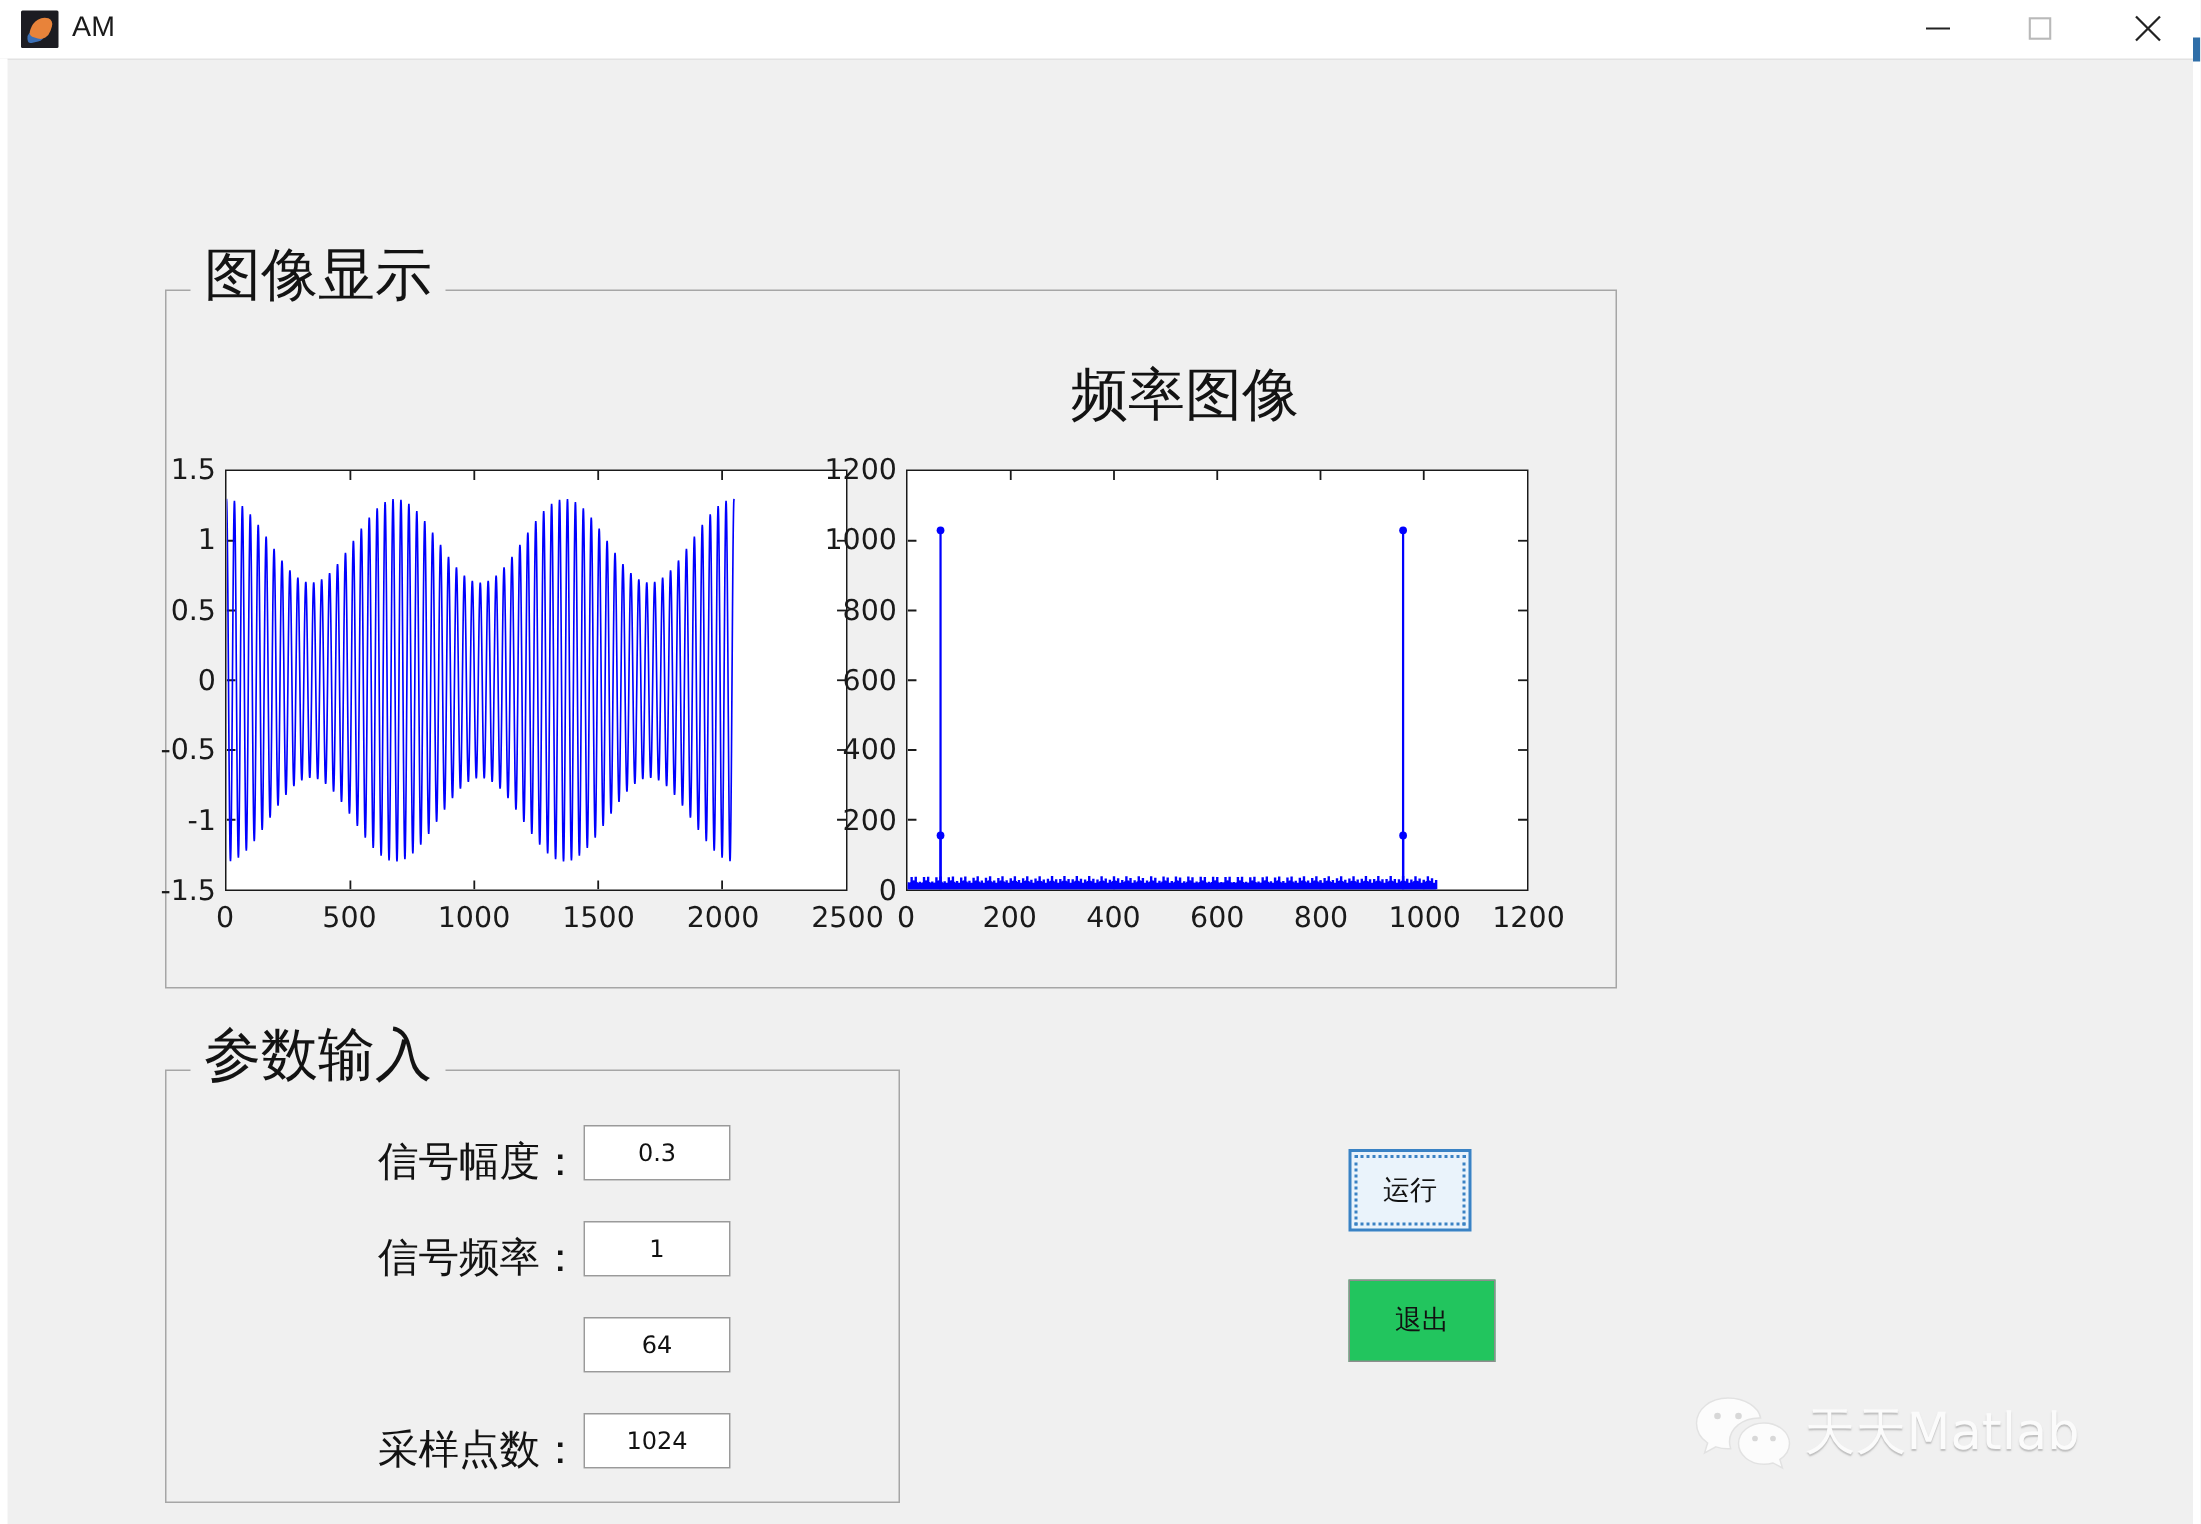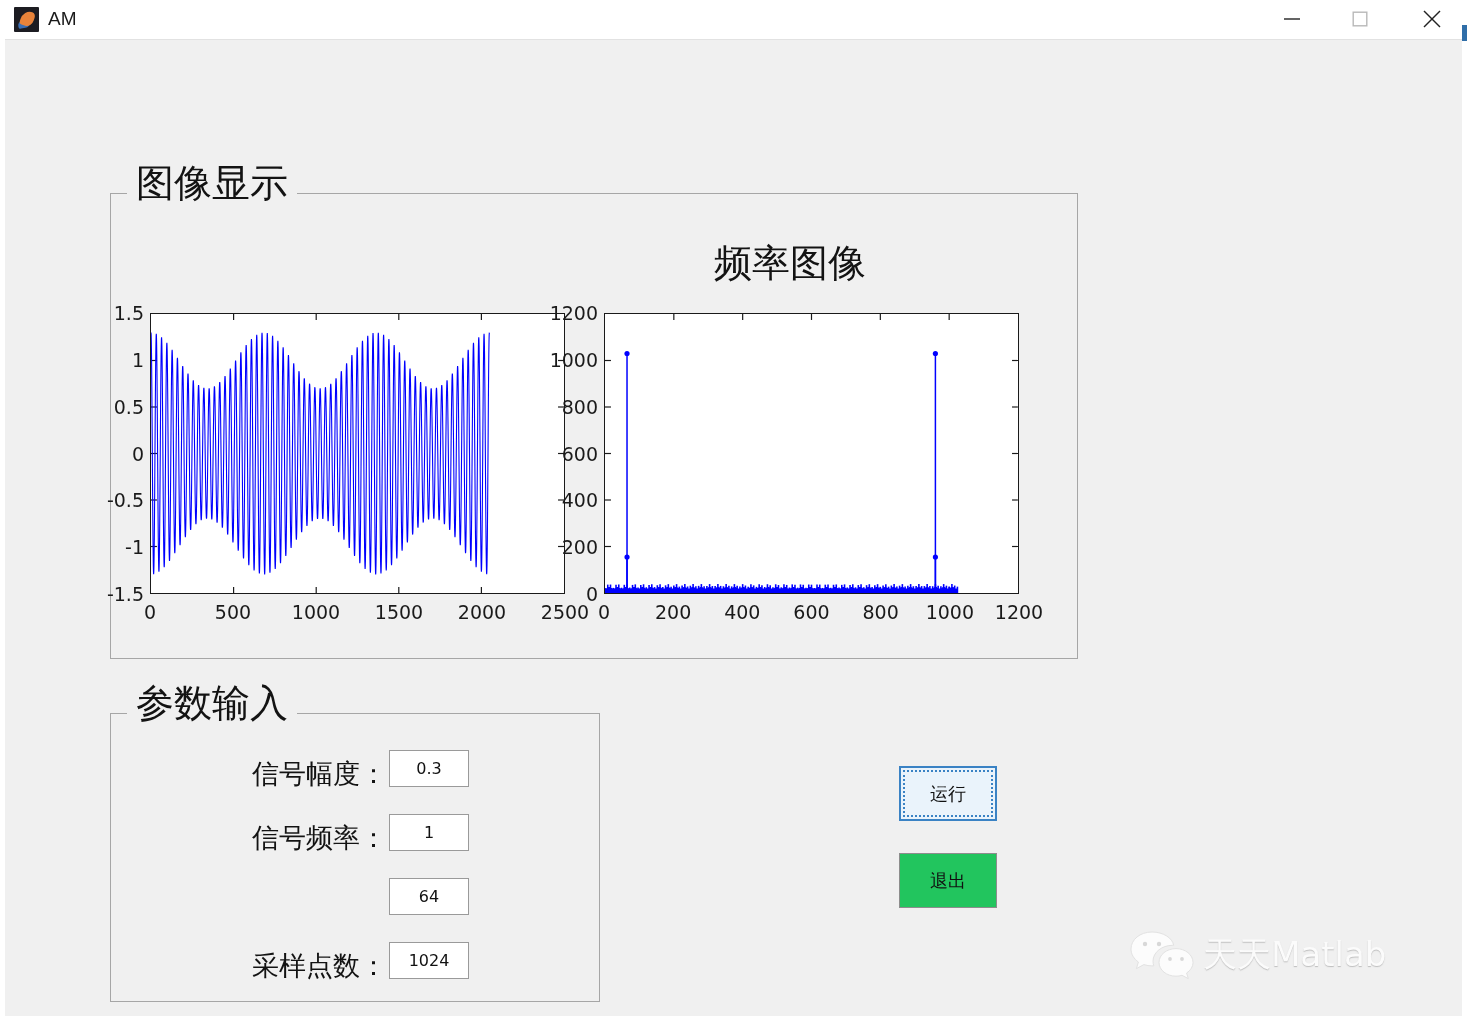--- a/index.html
+++ b/index.html
@@ -141,21 +141,21 @@
     width: 192px;
     text-align: right;
     font-family: "DejaVu Sans", sans-serif;
     font-size: 27px;
     color: #131313;
     white-space: nowrap;
   }
   .param-input {
     position: absolute;
     left: 278px; top: -6px;
-    width: 80px; height: 37px;
+    width: 98px; height: 37px;
     background: #ffffff;
     border: 1px solid #9a9a9a;
     box-sizing: border-box;
     font-family: "DejaVu Sans", sans-serif;
     font-size: 16px;
     color: #111111;
     text-align: center;
     line-height: 35px;
   }
 
@@ -164,21 +164,21 @@
     position: absolute;
     box-sizing: border-box;
     font-family: "DejaVu Sans", sans-serif;
     font-size: 18px;
     color: #111111;
     text-align: center;
     cursor: default;
   }
   #btn-run {
     left: 899px; top: 766px;
-    width: 98px; height: 55px;
+    width: 82px; height: 55px;
     background: #eaf3fb;
     border: 2px solid #3a82c4;
     line-height: 51px;
   }
   #btn-run::after {
     content: "";
     position: absolute;
     left: 2px; top: 2px; right: 2px; bottom: 2px;
     border: 2px dotted #3a82c4;
     pointer-events: none;

